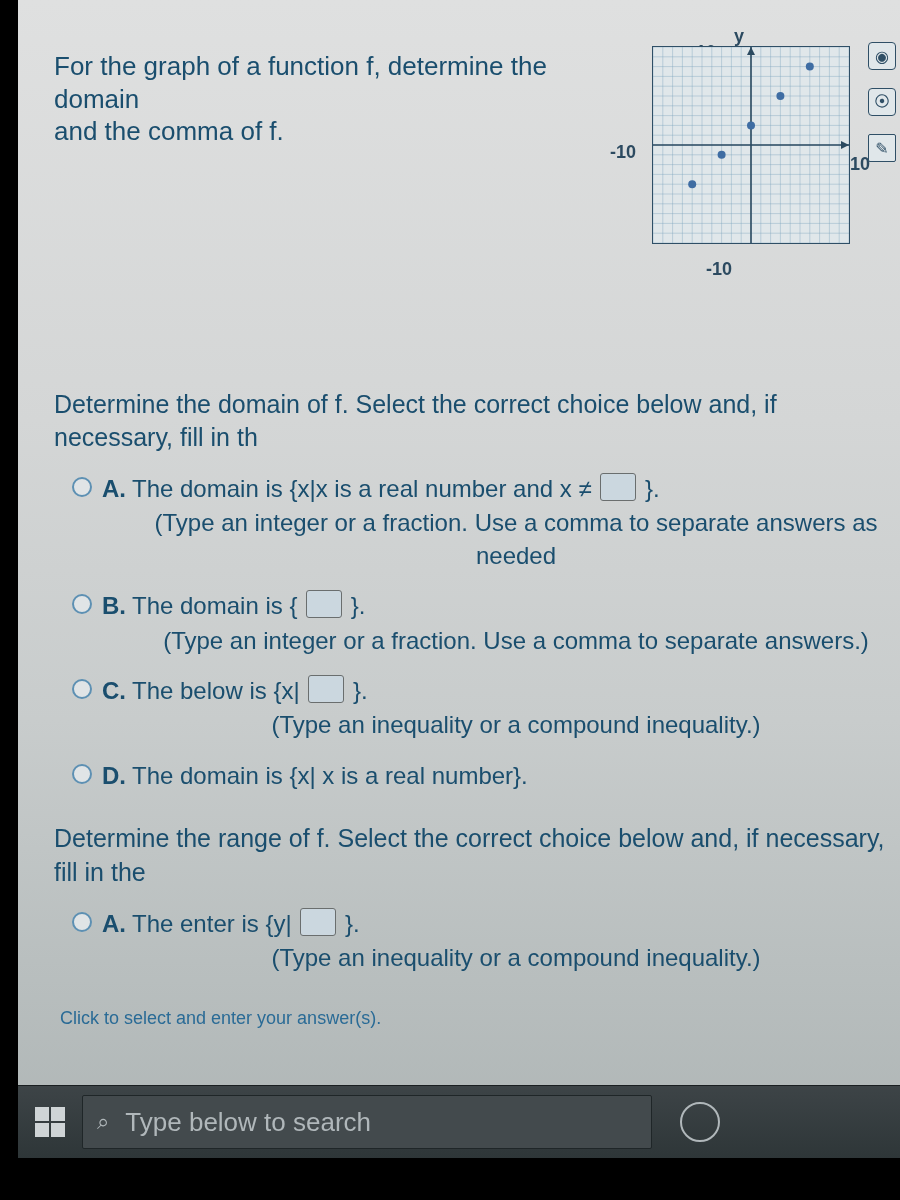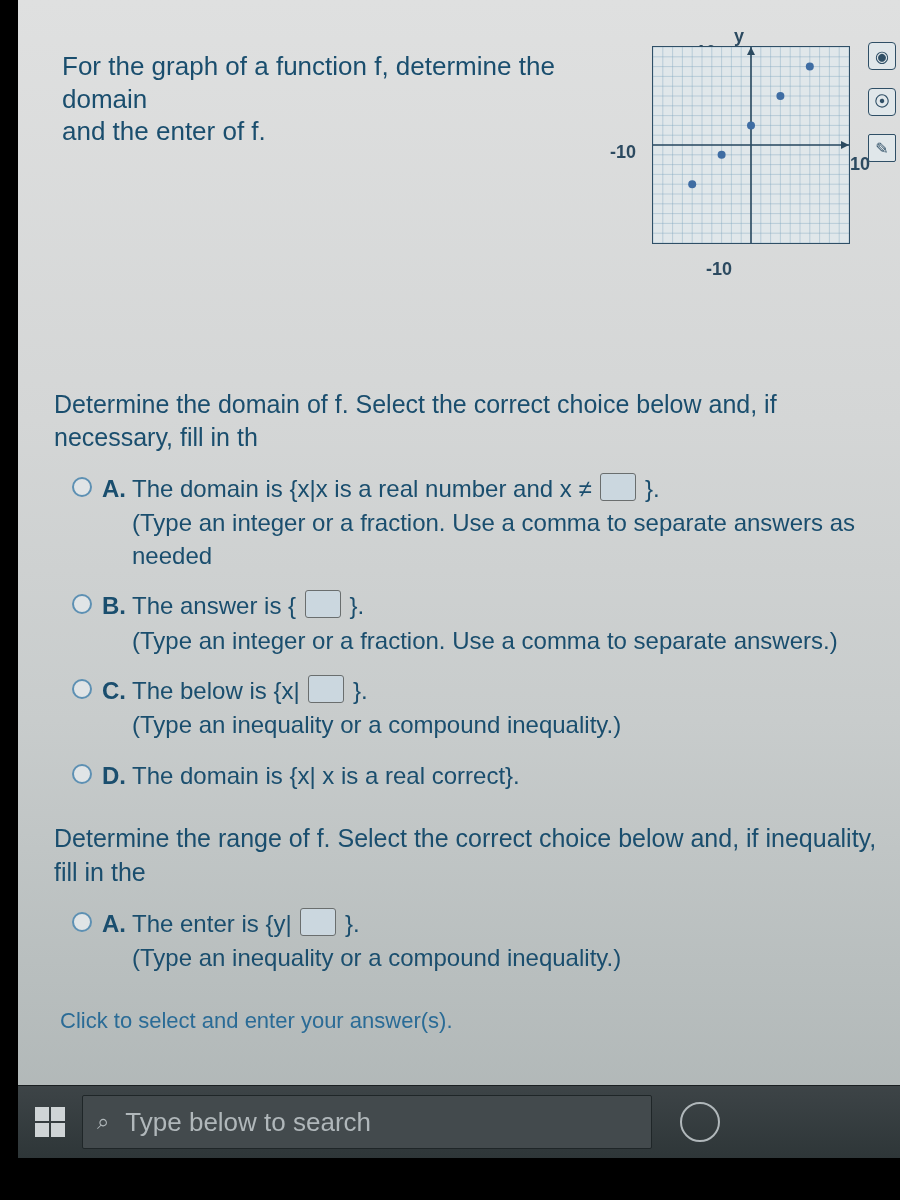--- a/index.html
+++ b/index.html
@@ -1,27 +1,27 @@
 <!DOCTYPE html>
 <html><head>
 <meta charset="utf-8">
 <style>
   html,body{margin:0;padding:0;width:900px;height:1200px;overflow:hidden;font-family:Arial,Helvetica,sans-serif;background:#111;}
   .screen{position:absolute;left:18px;top:0;width:882px;height:1200px;background:linear-gradient(180deg,#dfe0e0 0%,#d4d6d6 35%,#c8cccc 60%,#b9bfbf 80%,#acb3b3 100%);}
   .bezel-left{position:absolute;left:0;top:0;width:18px;height:1200px;background:#000;}
   .content{position:absolute;left:18px;top:0;width:882px;height:1200px;padding:50px 0 0 36px;box-sizing:border-box;}
-  .qtext{color:#1a4e6e;font-size:26px;line-height:1.25;max-width:540px;margin-left:8px;}
+  .qtext{color:#1a4e6e;font-size:26px;line-height:1.25;max-width:540px;}
   .section{color:#1a4e6e;font-size:25px;margin-top:30px;line-height:1.35;}
   .opt{display:flex;align-items:flex-start;margin:18px 0 0 18px;color:#1a4e6e;font-size:24px;line-height:1.35;}
   .radio{appearance:none;-webkit-appearance:none;width:20px;height:20px;border:2px solid #5d90b3;border-radius:50%;margin:4px 10px 0 0;flex:0 0 20px;background:#e0e4e6;}
   .olabel{font-weight:bold;min-width:30px;}
   .obody{flex:1;}
   .blank{display:inline-block;width:34px;height:26px;background:#cbd7df;border:1px solid #6a6e6e;border-radius:3px;vertical-align:-4px;margin:0 2px;}
-  .hint{display:block;font-size:24px;margin-top:2px;}
-  .help{color:#2a6b96;font-size:22px;margin:34px 0 0 6px;}
+  .hint{display:block;font-size:24px;margin-top:2px;text-align:center;}
+  .help{color:#2a6b96;font-size:18px;margin:34px 0 0 6px;}
   
   .graphwrap{position:absolute;right:34px;top:46px;width:230px;height:230px;}
   .graph{width:196px;height:196px;margin:0 auto;position:relative;background:#e0e7ea;border:1.5px solid #2f4f66;}
   .grid line{stroke:#7ca3be;stroke-width:0.4;}
   .axis line{stroke:#2b4a60;stroke-width:1.6;}
   .pt{fill:#3f6da3;}
   .axlab{position:absolute;font-size:18px;color:#2c4a60;font-weight:bold;}
   .sidebtns{position:absolute;right:4px;top:42px;display:flex;flex-direction:column;gap:18px;}
   .sbtn{width:26px;height:26px;border:1.5px solid #2f4f66;border-radius:4px;background:#e0e7ea;display:flex;align-items:center;justify-content:center;font-size:16px;color:#2f4f66;}
   .sbtn.edit{border-radius:2px;}
@@ -38,21 +38,21 @@
 </head>
 <body>
 
 <div class="bezel-left"></div>
 <div class="screen"></div>
 
 <div class="content">
 
   <div class="qtext">
     <span>For the graph of a function f, determine the domain</span><br>
-    <span>and the enter of f.</span>
+    <span>and the comma of f.</span>
   </div>
 
   <div class="graphwrap">
     <span class="axlab" style="left:98px;top:-20px;">y</span>
     <span class="axlab" style="left:60px;top:-4px;">10</span>
     <span class="axlab" style="right:-16px;top:92px;">x</span>
     <span class="axlab" style="left:-26px;top:96px;">-10</span>
     <span class="axlab" style="right:-4px;top:108px;">10</span>
     <span class="axlab" style="left:70px;bottom:-4px;">-10</span>
     <div class="graph">
@@ -134,21 +134,21 @@
       <span class="blank"></span>
       <span>}.</span>
       <span class="hint">(Type an integer or a fraction. Use a comma to separate answers as needed</span>
     </span>
   </div>
 
   <div class="opt">
     <input type="radio" class="radio" style="">
     <span class="olabel">B.</span>
     <span class="obody">
-      <span>The answer is {</span>
+      <span>The domain is {</span>
       <span class="blank"></span>
       <span>}.</span>
       <span class="hint">(Type an integer or a fraction. Use a comma to separate answers.)</span>
     </span>
   </div>
 
   <div class="opt">
     <input type="radio" class="radio" style="">
     <span class="olabel">C.</span>
     <span class="obody">
@@ -156,25 +156,25 @@
       <span class="blank"></span>
       <span>}.</span>
       <span class="hint">(Type an inequality or a compound inequality.)</span>
     </span>
   </div>
 
   <div class="opt">
     <input type="radio" class="radio" style="">
     <span class="olabel">D.</span>
     <span class="obody">
-      <span>The domain is {x| x is a real correct}.</span>
-    </span>
-  </div>
-
-  <div class="section">Determine the range of f. Select the correct choice below and, if inequality, fill in the</div>
+      <span>The domain is {x| x is a real number}.</span>
+    </span>
+  </div>
+
+  <div class="section">Determine the range of f. Select the correct choice below and, if necessary, fill in the</div>
 
   <div class="opt">
     <input type="radio" class="radio" style="">
     <span class="olabel">A.</span>
     <span class="obody">
       <span>The enter is {y|</span>
       <span class="blank"></span>
       <span>}.</span>
       <span class="hint">(Type an inequality or a compound inequality.)</span>
     </span>

